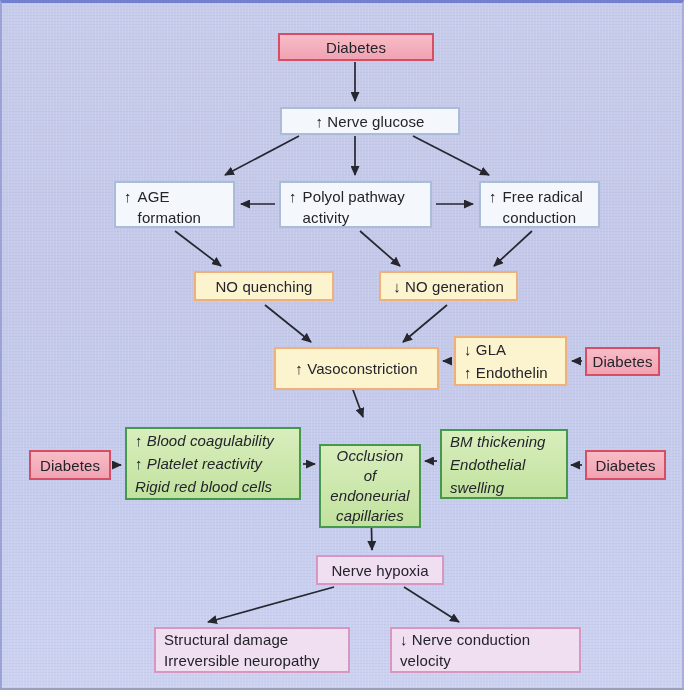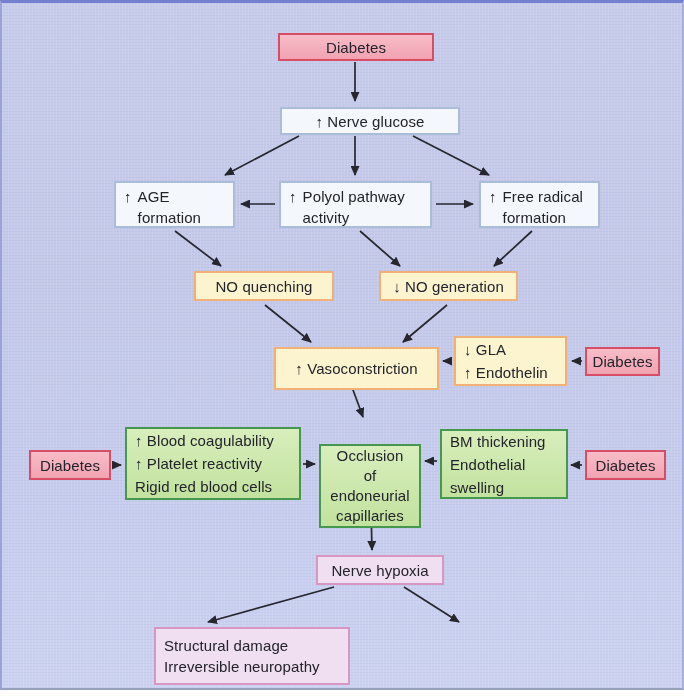--- a/index.html
+++ b/index.html
@@ -30,21 +30,21 @@
     font-size:15px;line-height:21px;color:#23232b;
     letter-spacing:.1px;
   }
   .pre{white-space:pre-line;}
   .c{text-align:center;}
   .l{justify-content:flex-start;text-align:left;padding-left:8px;padding-right:4px;}
   .top{align-items:flex-start;}
   .pink{background:linear-gradient(180deg,#f7bcc7 0%,#f1a3b2 100%);border:2px solid #d64e66;}
   .blue{background:#f4f7fc;border:2px solid #a9bdda;}
   .yellow{background:#fbf4cf;border:2px solid #f0b078;}
-  .green{background:linear-gradient(180deg,#d8eebc 0%,#c2e29f 100%);border:2px solid #47984f;}
+  .green{background:linear-gradient(180deg,#d8eebc 0%,#c2e29f 100%);border:2px solid #47984f;font-style:italic;}
   .lilac{background:#efdff0;border:2px solid #d697c3;}
   .arr{margin-right:6px;font-weight:bold;}
   .lh20{line-height:20px;margin-top:21px;}
   .lh23{line-height:23px;}
   .bottom-strip{position:absolute;left:0;top:690px;width:684px;height:6px;background:#fdfdfb;}
 </style>
 </head>
 <body>
 
 <div class="scan">
@@ -96,21 +96,21 @@
 
   <div class="node blue l top" style="left:277px;top:178px;width:153px;height:47px;padding-top:3px">
     <span class="arr">↑</span>
     <span class="pre">Polyol pathway
 activity</span>
   </div>
 
   <div class="node blue l top" style="left:477px;top:178px;width:121px;height:47px;padding-top:3px">
     <span class="arr">↑</span>
     <span class="pre">Free radical
-formation</span>
+conduction</span>
   </div>
 
   <div class="node yellow c" style="left:192px;top:268px;width:140px;height:30px">
     <span>NO quenching</span>
   </div>
 
   <div class="node yellow c" style="left:377px;top:268px;width:139px;height:30px">
     <span>↓ NO generation</span>
   </div>
 
@@ -151,21 +151,25 @@
   </div>
 
   <div class="node pink c" style="left:583px;top:447px;width:81px;height:30px">
     <span>Diabetes</span>
   </div>
 
   <div class="node lilac c" style="left:314px;top:552px;width:128px;height:30px">
     <span>Nerve hypoxia</span>
   </div>
 
-  <div class="node lilac l" style="left:152px;top:624px;width:196px;height:58px">
+  <div class="node lilac l" style="left:152px;top:624px;width:196px;height:46px">
     <span class="pre">Structural damage
 Irreversible neuropathy</span>
   </div>
 
+  <div class="node lilac l" style="left:388px;top:624px;width:191px;height:46px">
+    <span class="pre">↓ Nerve conduction
+velocity</span>
+  </div>
 
 </div>
 
 <div class="bottom-strip"></div>
 
 </body></html>

